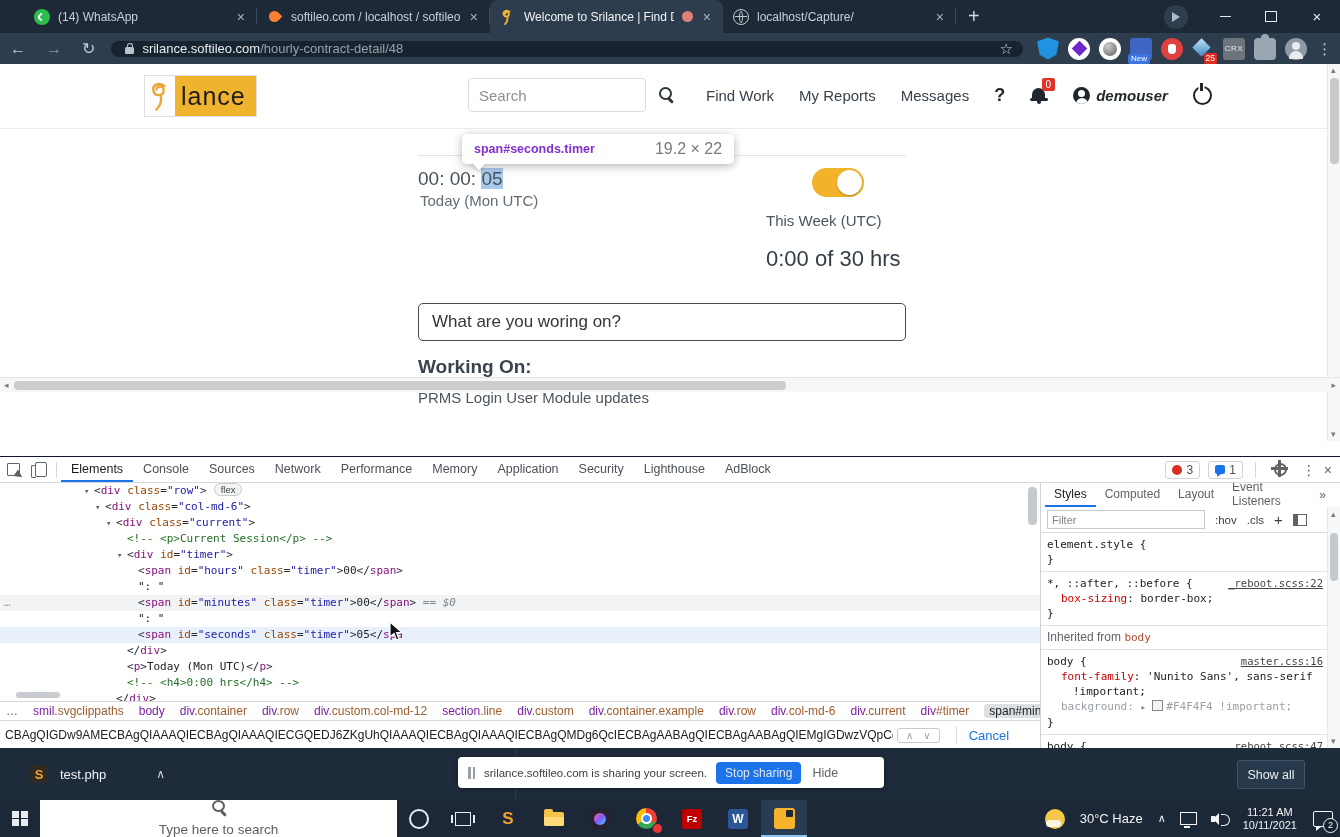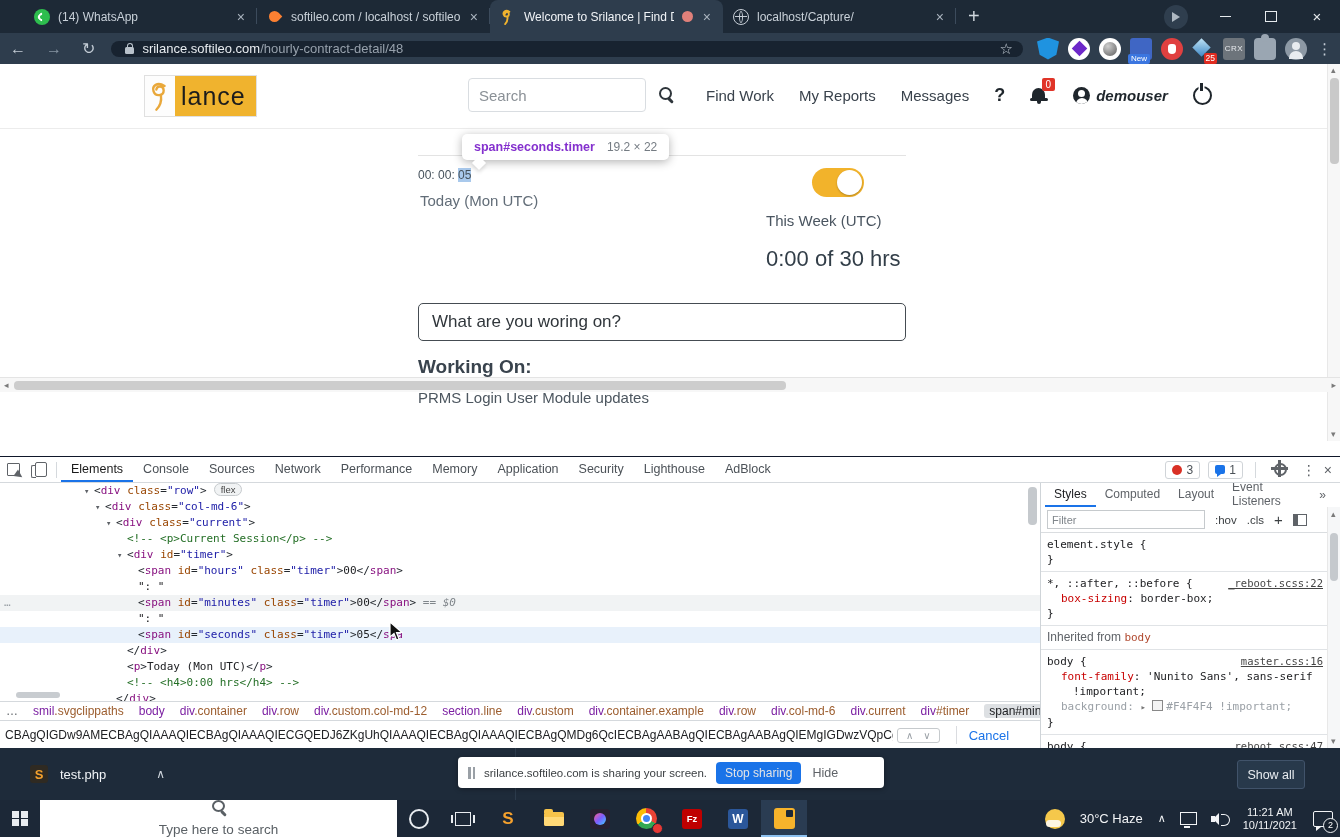--- a/index.html
+++ b/index.html
@@ -81,34 +81,34 @@
   #bellbadge{position:absolute;right:-7px;top:-7px;background:#e03428;color:#fff;font-size:10px;line-height:13px;padding:0 4px;border-radius:2px;}
   #userwrap{display:flex;align-items:center;gap:6px;font-style:italic;}
   .person{width:17px;height:17px;border-radius:50%;background:#1f262c;position:relative;overflow:hidden;}
   .person::before{content:"";position:absolute;left:5px;top:3px;width:7px;height:7px;border-radius:50%;background:#fff;}
   .person::after{content:"";position:absolute;left:2.5px;top:11px;width:12px;height:8px;border-radius:6px 6px 0 0;background:#fff;}
   #username{font-size:15px;color:#1f262c;font-weight:bold;}
   .power{width:15px;height:15px;border:2.2px solid #1f262c;border-radius:50%;position:relative;}
   .power::before{content:"";position:absolute;left:5.2px;top:-5px;width:2.6px;height:8px;background:#1f262c;box-shadow:0 0 0 1.5px #fff;}
   
   #sectline{position:absolute;left:418px;top:91px;width:488px;border-top:1px solid #e3e3e3;}
-  #timer{position:absolute;left:418px;top:104px;font-size:12px;color:#46525c;}
+  #timer{position:absolute;left:418px;top:104px;font-size:19px;color:#46525c;}
   #timersec{background:#a9c9ec;}
   #todaylbl{position:absolute;left:420px;top:128px;font-size:15px;color:#626d78;}
   #toggle{position:absolute;left:812px;top:104px;width:52px;height:29px;background:#f2b32b;border-radius:15px;}
   #toggle .knob{position:absolute;right:2px;top:2px;width:25px;height:25px;border-radius:50%;background:#fff;box-shadow:0 1px 2px rgba(0,0,0,.25);}
   #weeklbl{position:absolute;left:766px;top:148px;font-size:15px;color:#4a5560;}
   #weekhrs{position:absolute;left:766px;top:182px;font-size:22px;color:#323e48;}
   #taskinput{position:absolute;left:418px;top:239px;width:488px;height:38px;border:1.5px solid #454c52;border-radius:5px;font-size:17px;color:#30363b;padding:0 13px;box-sizing:border-box;font-family:"Liberation Sans",sans-serif;background:#fff;}
   #workingttl{position:absolute;left:418px;top:292px;font-size:19px;color:#39434d;font-weight:bold;}
   #workingval{position:absolute;left:418px;top:325px;font-size:15px;color:#4c565f;}
   
   #insptip{position:absolute;left:462px;top:70px;background:#fff;border-radius:5px;box-shadow:0 2px 10px rgba(0,0,0,.3);padding:6px 12px;display:flex;align-items:center;gap:12px;white-space:nowrap;}
   #insptip .sel{color:#8430ce;font-weight:bold;font-size:12.5px;}
-  #insptip .dim{color:#757c83;font-size:12px;}
+  #insptip .dim{color:#757c83;font-size:16px;margin-left:48px;}
   #tiparrow{position:absolute;left:474px;top:94px;width:10px;height:10px;background:#fff;transform:rotate(45deg);box-shadow:2px 2px 4px rgba(0,0,0,.12);}
   
   #pvsb{position:absolute;left:1327px;top:0;width:13px;height:377px;background:#f7f7f7;border-left:1px solid #e8e8e8;}
   #pvsb .th{position:absolute;left:2px;top:14px;width:9px;height:86px;background:#c9c9c9;border-radius:4px;}
   #phsb{position:absolute;left:0;top:377px;width:1340px;height:15px;background:#f7f7f7;border-top:1px solid #e4e4e4;box-sizing:border-box;}
   #phsb .th{position:absolute;left:14px;top:3px;width:772px;height:9px;background:#cdcdcd;border-radius:4px;}
   .sbarrow{position:absolute;color:#7a7a7a;font-size:9px;line-height:9px;}
   
   #devtools{position:absolute;left:0;top:456px;width:1340px;height:292px;background:#fff;border-top:1px solid #0f172a;box-sizing:border-box;font-size:12px;color:#4b5157;}
   #dtbar{position:absolute;left:0;top:0;width:1340px;height:26px;border-bottom:1px solid #d5d9dd;box-sizing:border-box;display:flex;align-items:center;}

